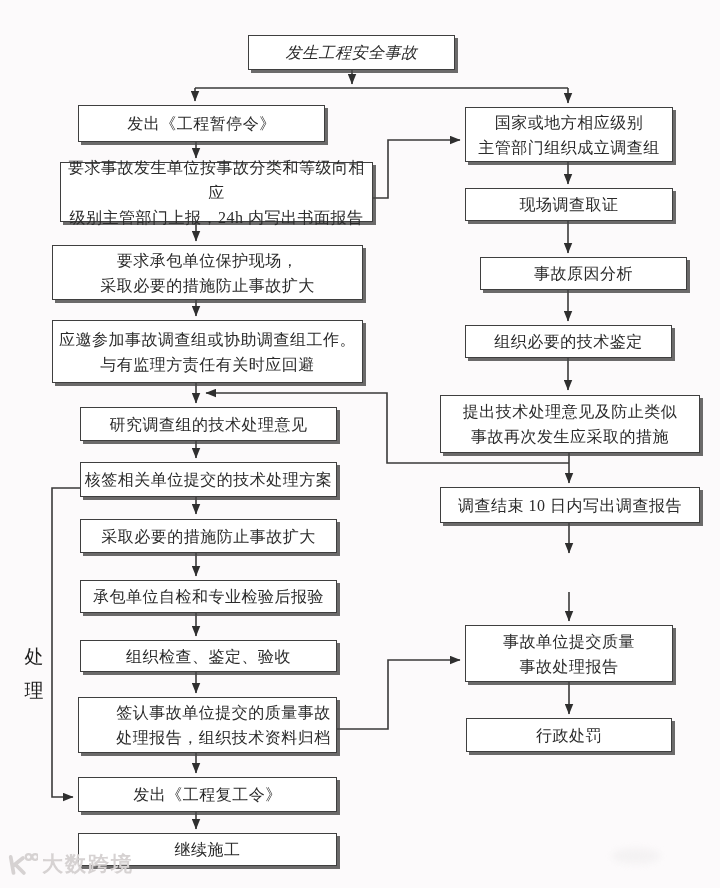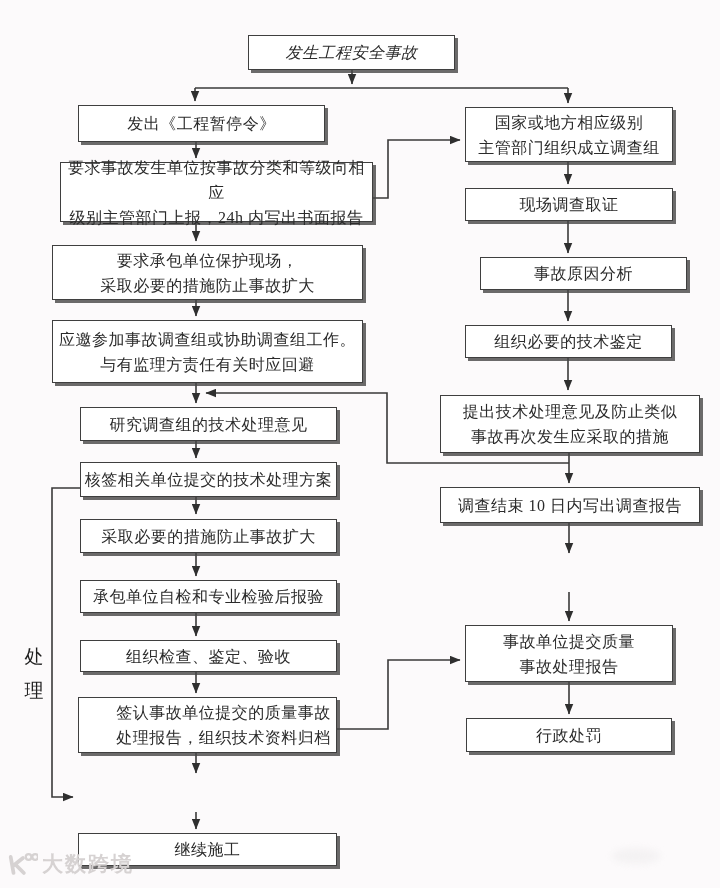--- a/index.html
+++ b/index.html
@@ -101,20 +101,21 @@
 
   <div class="node" style="left:80px;top:519px;width:257px;height:34px;">采取必要的措施防止事故扩大</div>
 
   <div class="node" style="left:80px;top:640px;width:257px;height:32px;">组织检查、鉴定、验收</div>
 
   <div class="node" style="left:80px;top:580px;width:257px;height:33px;">承包单位自检和专业检验后报验</div>
 
   <div class="node" style="left:78px;top:697px;width:259px;height:56px;padding-left:32px;">签认事故单位提交的质量事故
 处理报告，组织技术资料归档</div>
 
+  <div class="node" style="left:78px;top:777px;width:259px;height:35px;">发出《工程复工令》</div>
 
   <div class="node" style="left:78px;top:833px;width:259px;height:33px;">继续施工</div>
 
   <div class="node" style="left:465px;top:107px;width:208px;height:55px;">国家或地方相应级别
 主管部门组织成立调查组</div>
 
   <div class="node" style="left:465px;top:188px;width:208px;height:33px;">现场调查取证</div>
 
   <div class="node" style="left:465px;top:257px;width:207px;height:33px;margin-left:15px;">事故原因分析</div>
 

